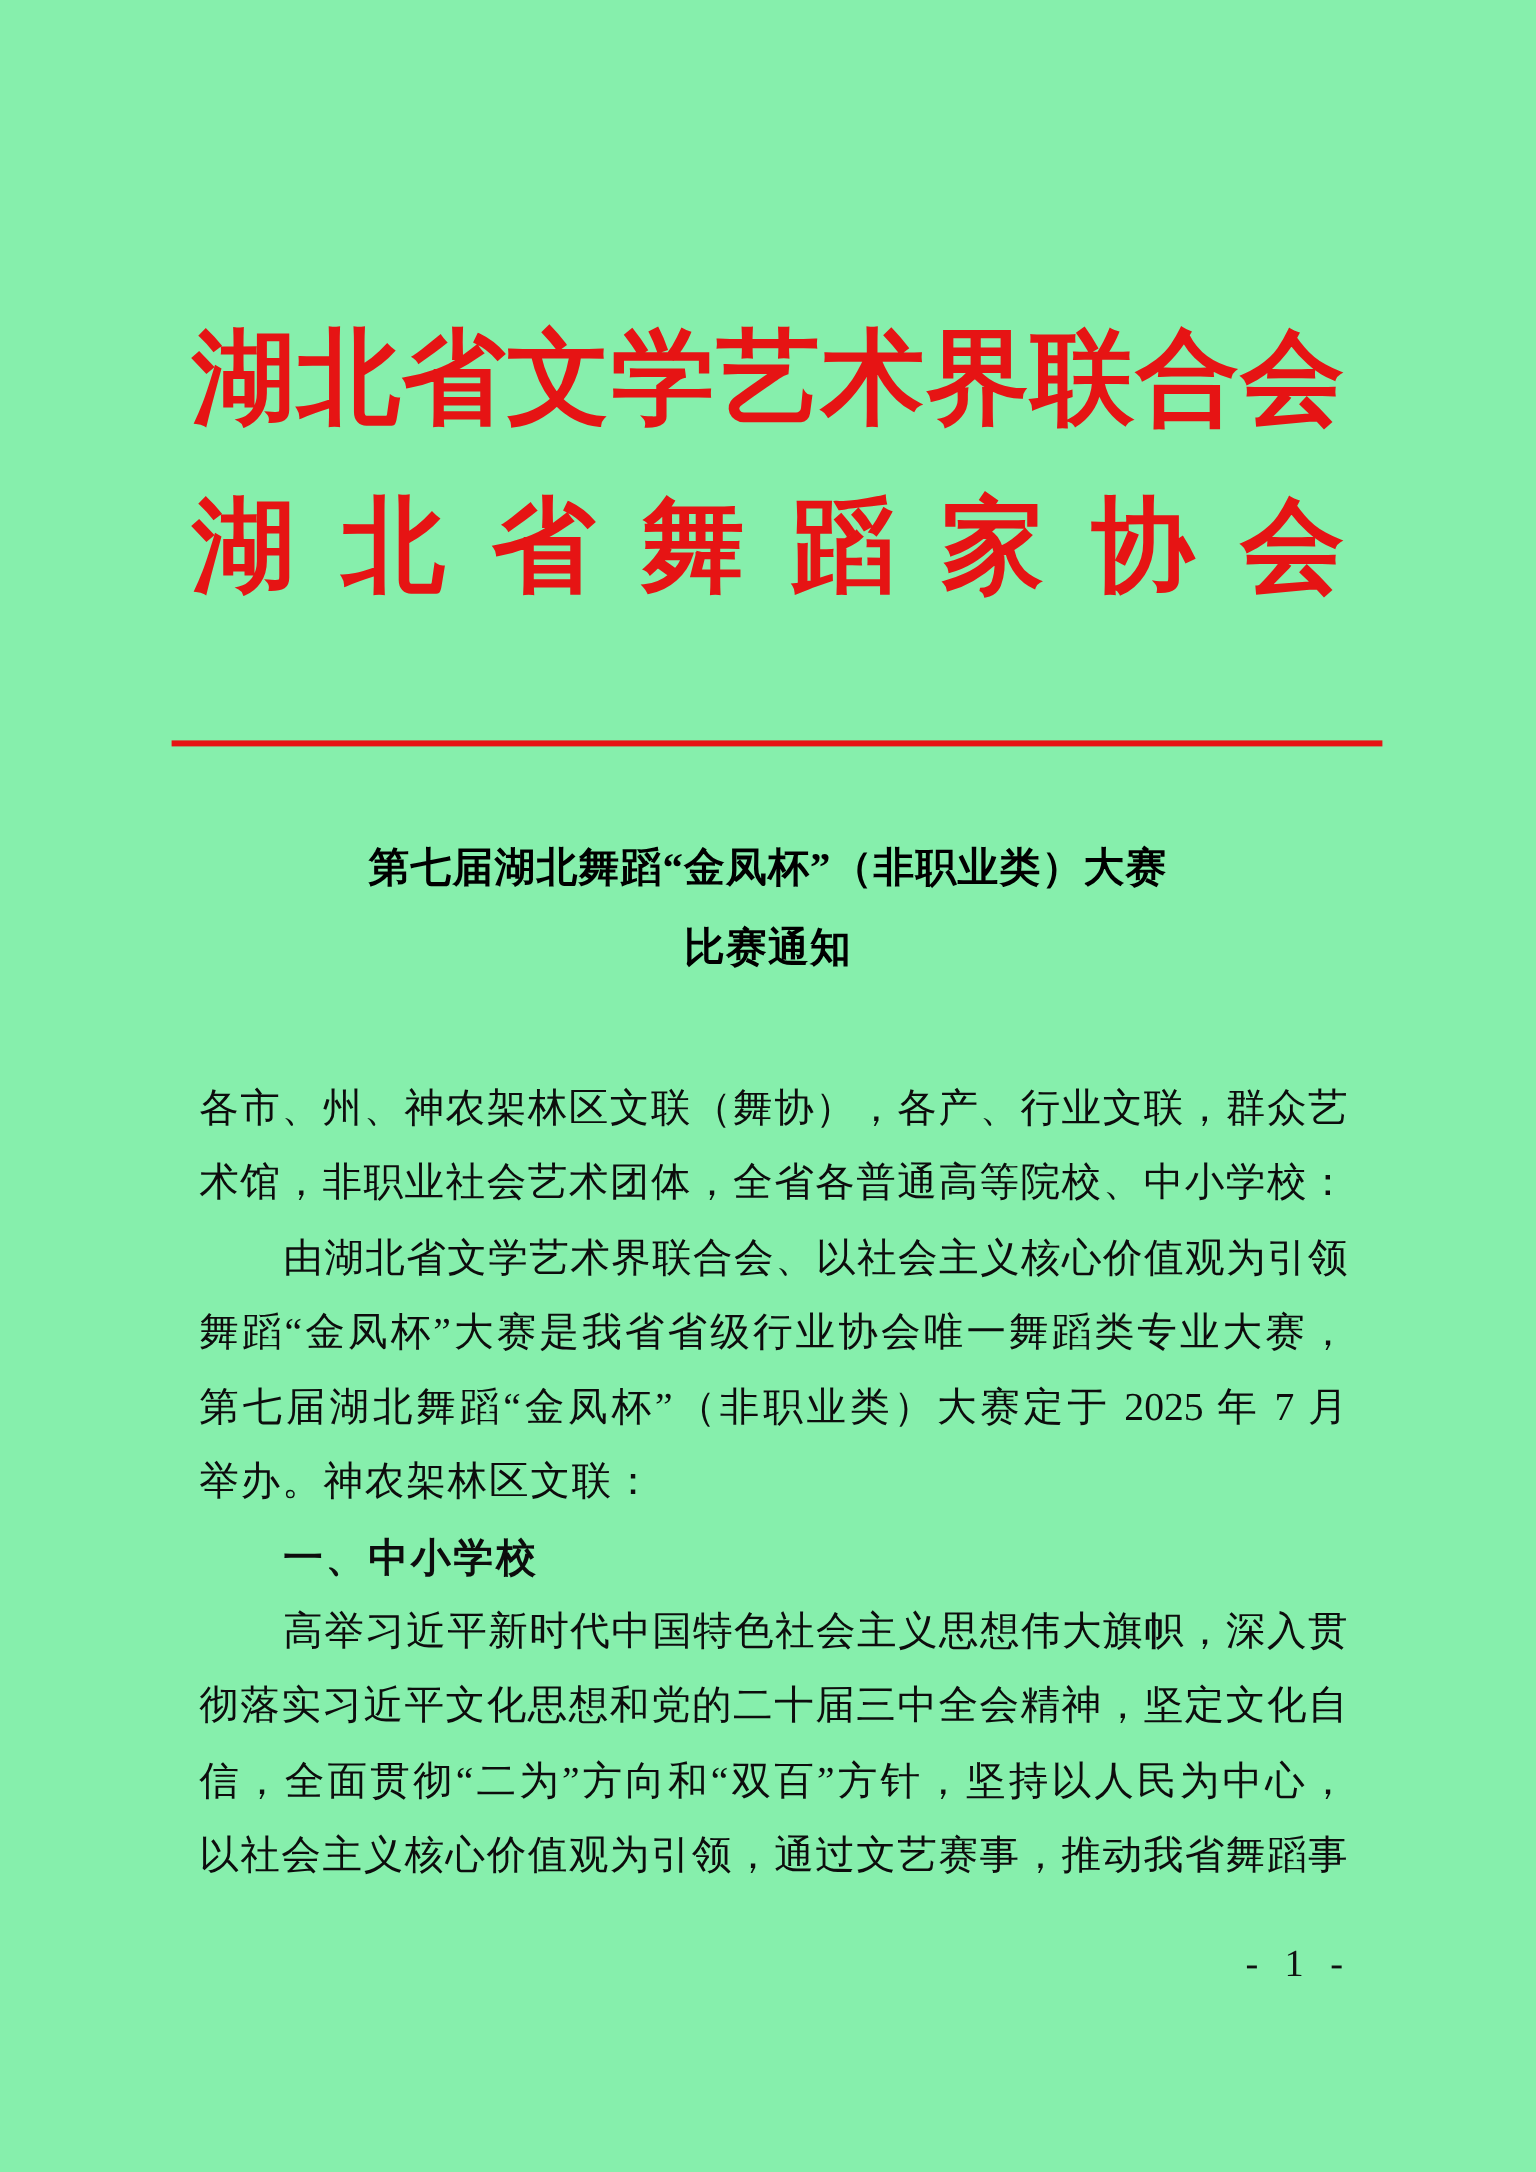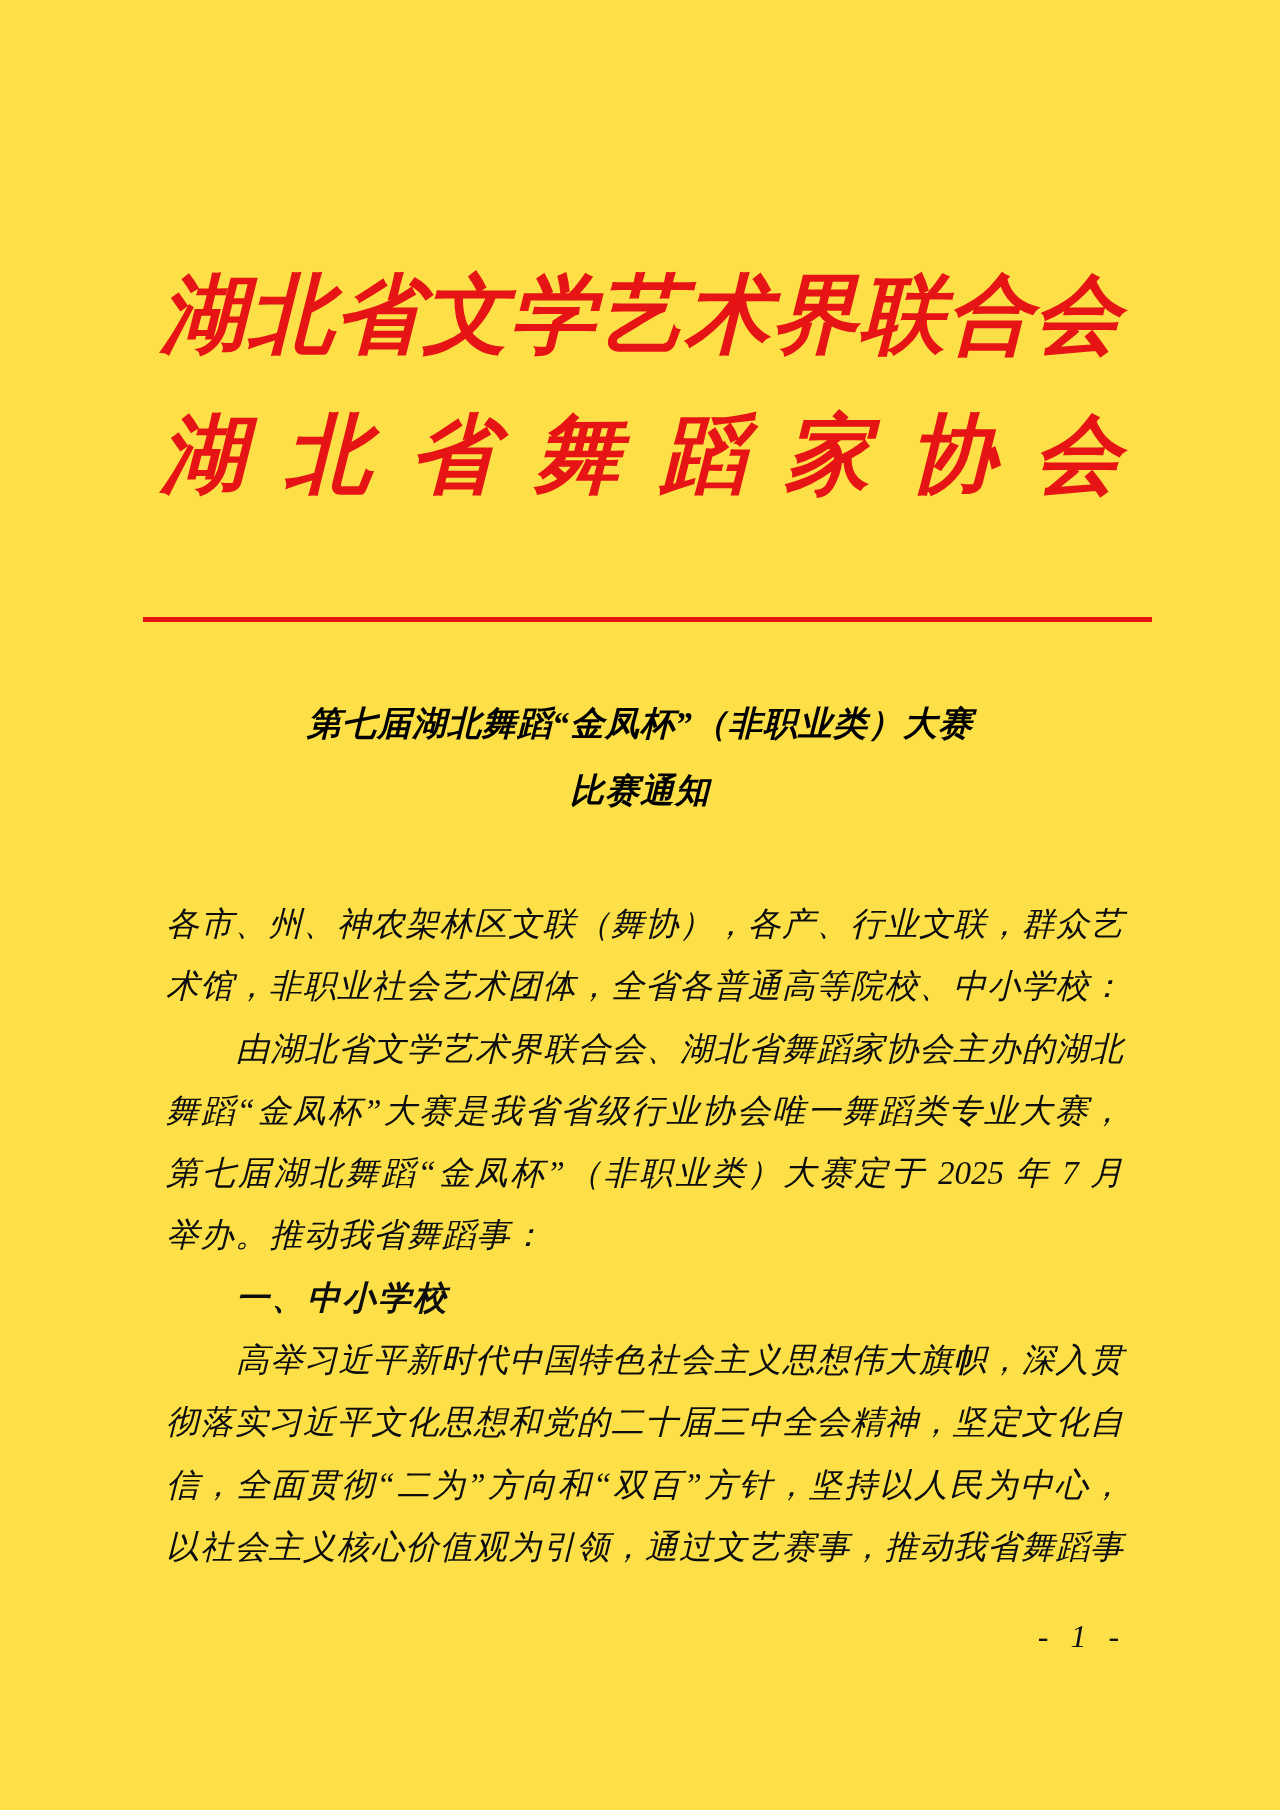--- a/index.html
+++ b/index.html
@@ -5,23 +5,22 @@
   :root { --accent: #e61414; --ink: #0d0d0d; }
   * { margin: 0; padding: 0; box-sizing: border-box; }
   html, body { background: #ffffff; }
   body { font-family: "Liberation Serif", "DejaVu Serif", serif; }
 
   .page {
     position: relative;
     width: 1280px;
     height: 1810px;
     margin: 0 auto;
-    background: #fde047;
+    background: #86efac;
     overflow: hidden;
-    font-style: italic;
   }
 
   
   .org-line {
     position: absolute;
     left: 160px;
     width: 960px;
     color: var(--accent, #e61414);
     font-family: "Liberation Serif", "DejaVu Serif", serif;
     font-weight: bold;
@@ -116,24 +115,24 @@
   <div class="red-rule"></div>
 
   <div class="doc-title">
     <div>第七届湖北舞蹈“金凤杯”（非职业类）大赛</div>
     <div>比赛通知</div>
   </div>
 
   <div class="doc-body">
     <div class="line justify">各市、州、神农架林区文联（舞协），各产、行业文联，群众艺</div>
     <div class="line justify">术馆，非职业社会艺术团体，全省各普通高等院校、中小学校：</div>
-    <div class="line justify indent">由湖北省文学艺术界联合会、湖北省舞蹈家协会主办的湖北</div>
+    <div class="line justify indent">由湖北省文学艺术界联合会、以社会主义核心价值观为引领</div>
     <div class="line justify">舞蹈“金凤杯”大赛是我省省级行业协会唯一舞蹈类专业大赛，</div>
     <div class="line justify">第七届湖北舞蹈“金凤杯”（非职业类）大赛定于 2025 年 7 月</div>
-    <div class="line plain">举办。推动我省舞蹈事：</div>
+    <div class="line plain">举办。神农架林区文联：</div>
     <div class="line heading indent">一、中小学校</div>
     <div class="line justify indent">高举习近平新时代中国特色社会主义思想伟大旗帜，深入贯</div>
     <div class="line justify">彻落实习近平文化思想和党的二十届三中全会精神，坚定文化自</div>
     <div class="line justify">信，全面贯彻“二为”方向和“双百”方针，坚持以人民为中心，</div>
     <div class="line justify">以社会主义核心价值观为引领，通过文艺赛事，推动我省舞蹈事</div>
   </div>
 
   <div class="page-number">- 1 -</div>
 
 </div>

